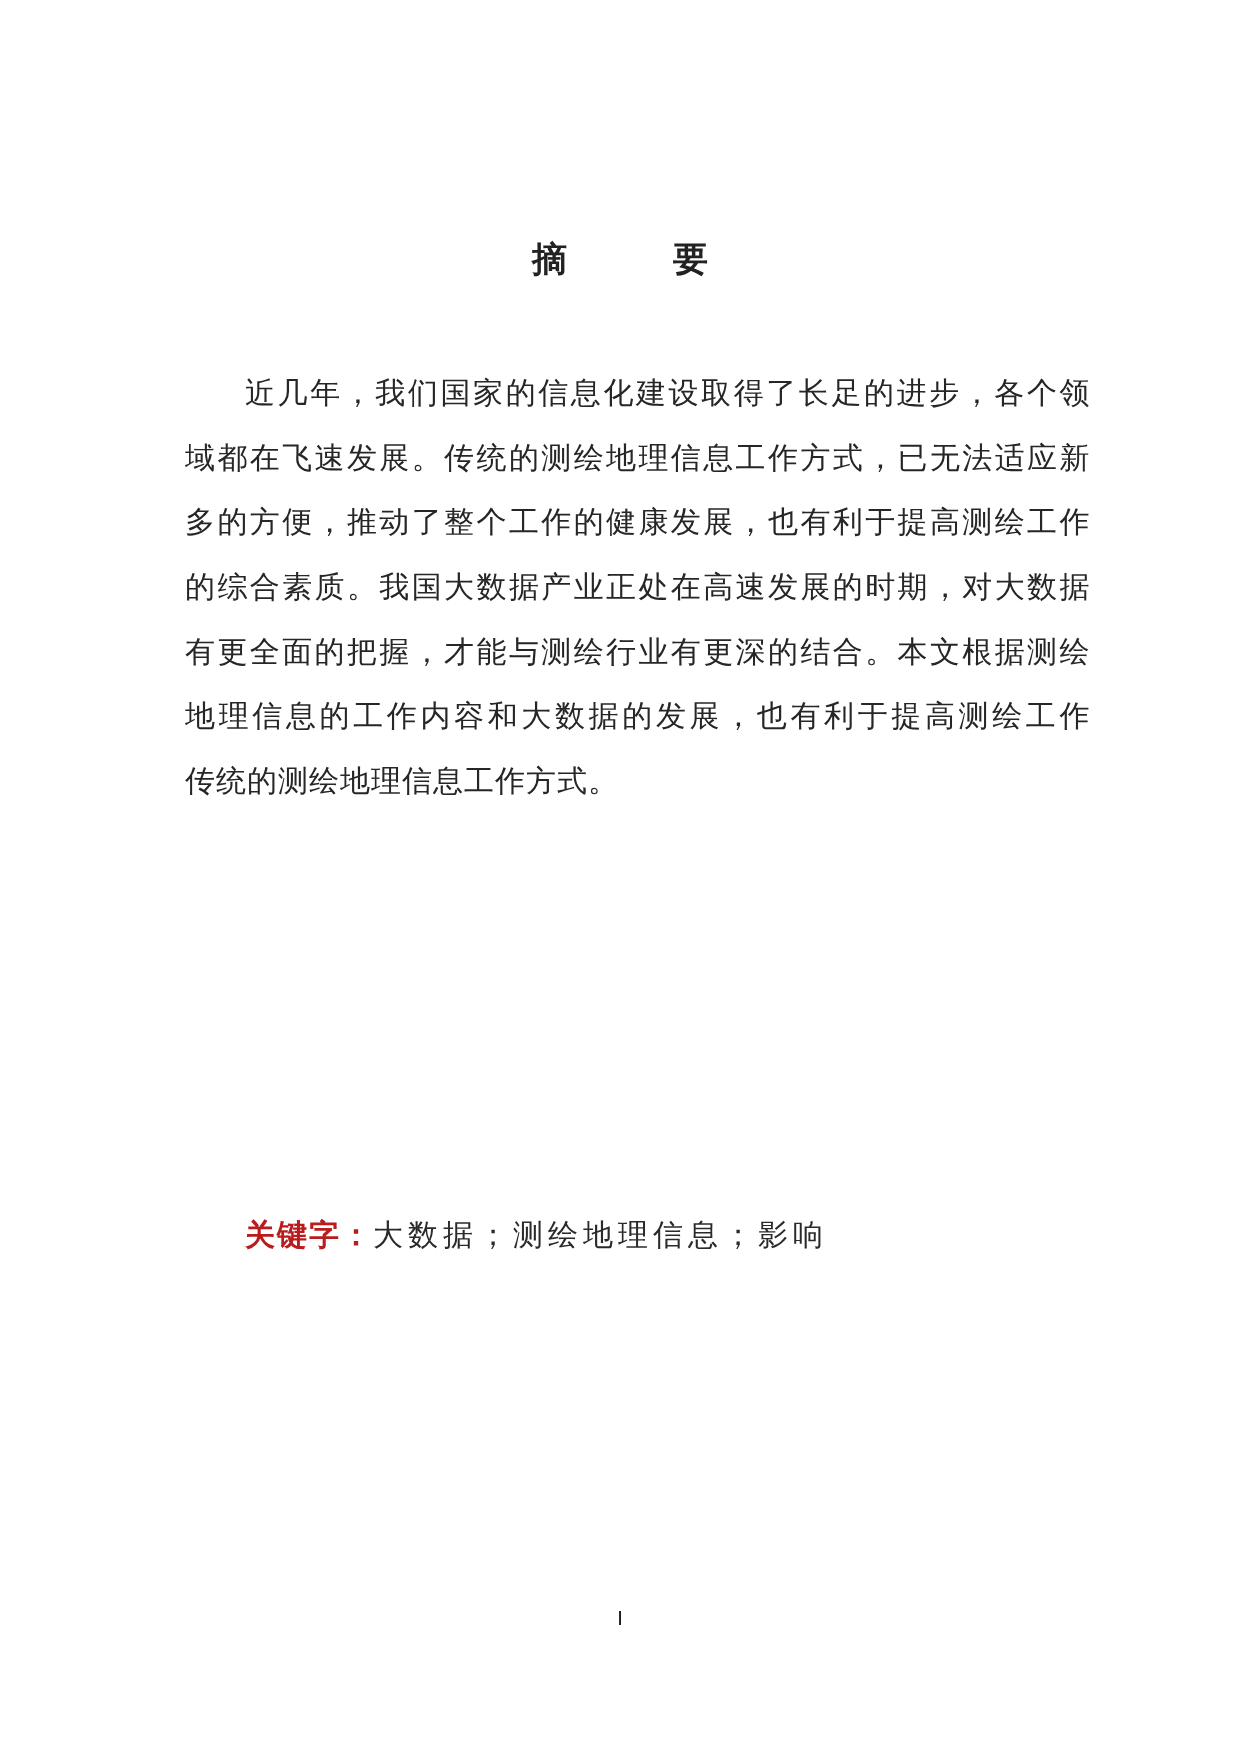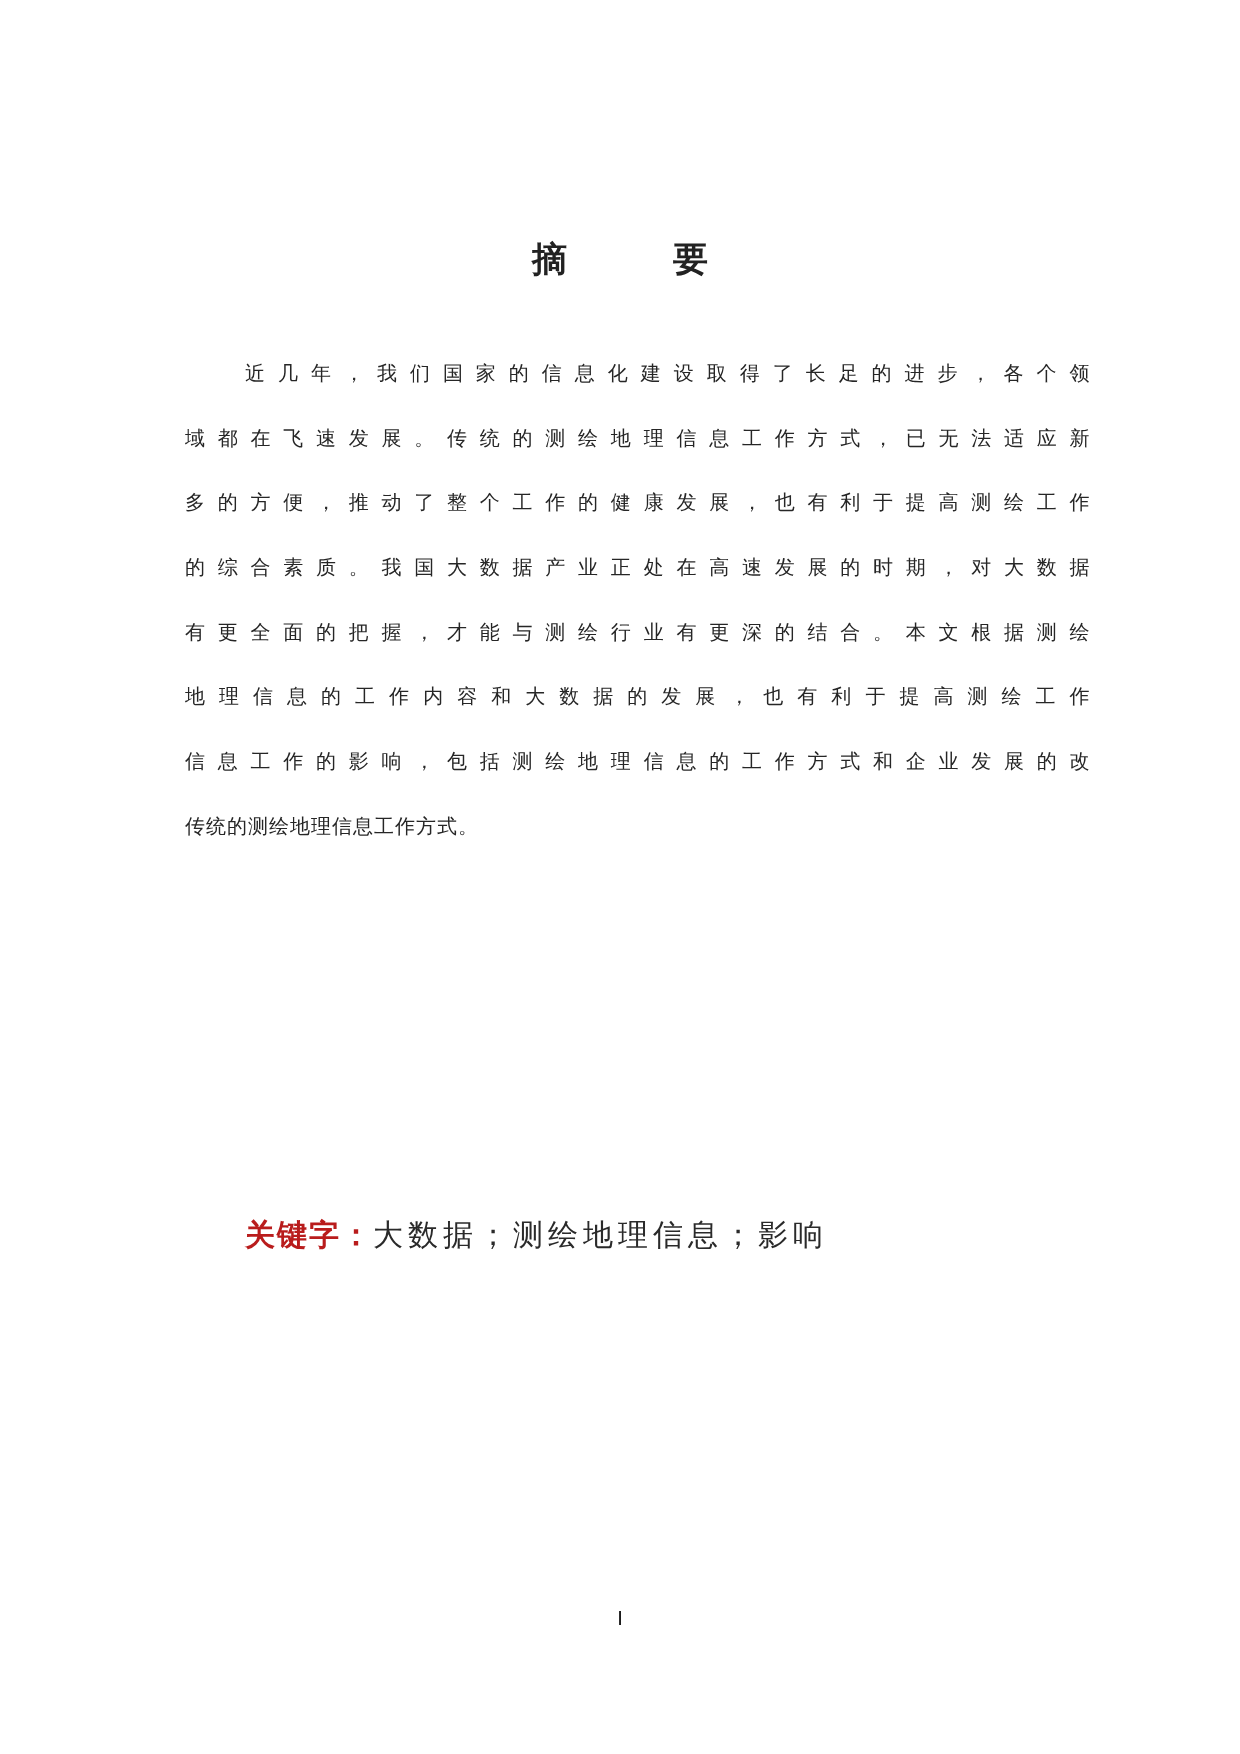--- a/index.html
+++ b/index.html
@@ -29,23 +29,23 @@
     font-weight: 700;
     font-size: 35px;
     line-height: 38px;
     color: #222222;
     margin: 0;
   }
   
   .abstract {
     position: absolute;
     left: 185px;
-    top: 341px;
+    top: 361px;
     width: 905px;
-    font-size: 20px;
+    font-size: 30px;
   }
   .line {
     height: 64.7px;
     line-height: 64.7px;
     text-align: justify;
     text-align-last: justify;
     text-justify: inter-character;
     white-space: nowrap;
     letter-spacing: 0.5px;
   }
@@ -100,21 +100,20 @@
     <span>要</span>
   </h1>
 
   <div class="abstract">
     <div class="line line-first">近几年，我们国家的信息化建设取得了长足的进步，各个领</div>
     <div class="line">域都在飞速发展。传统的测绘地理信息工作方式，已无法适应新</div>
     <div class="line">多的方便，推动了整个工作的健康发展，也有利于提高测绘工作</div>
     <div class="line">的综合素质。我国大数据产业正处在高速发展的时期，对大数据</div>
     <div class="line">有更全面的把握，才能与测绘行业有更深的结合。本文根据测绘</div>
     <div class="line">地理信息的工作内容和大数据的发展，也有利于提高测绘工作</div>
-    <div class="line">信息工作的影响，包括测绘地理信息的工作方式和企业发展的改</div>
     <div class="line line-last">传统的测绘地理信息工作方式。</div>
   </div>
 
   <div class="keywords">
     <span class="kw-label">关键字：</span><span class="kw-value">大数据；测绘地理信息；影响</span>
   </div>
 
   <div class="page-number">I</div>
 
 </div>

